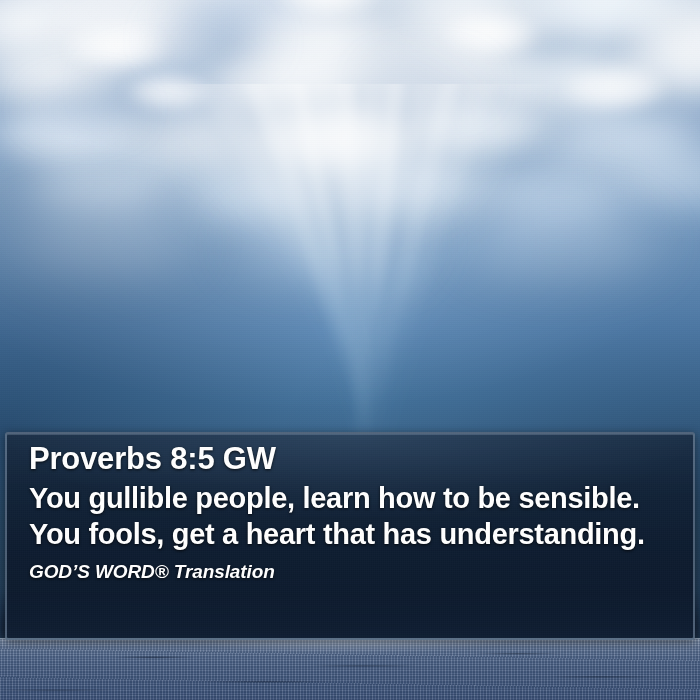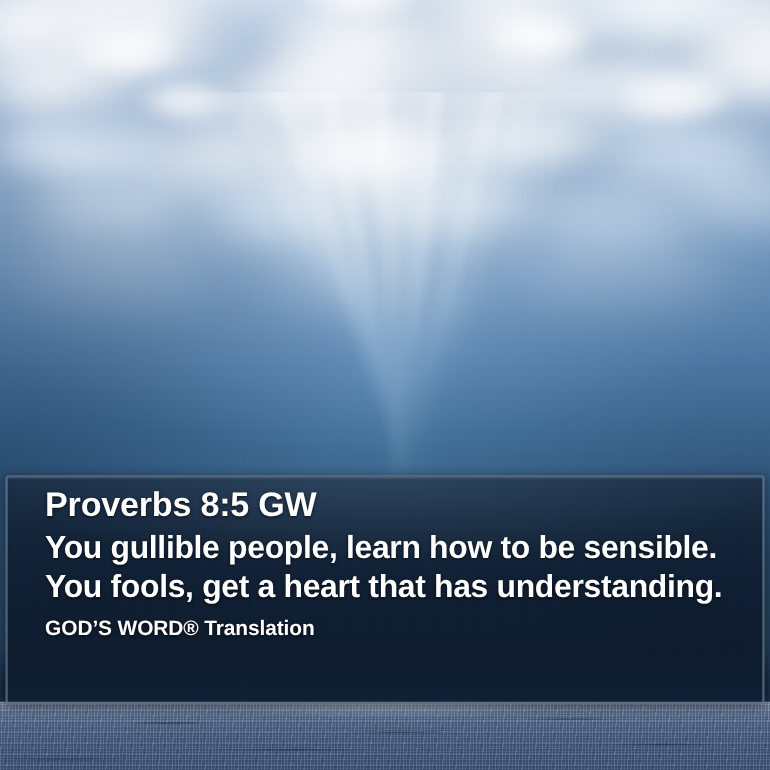--- a/index.html
+++ b/index.html
@@ -212,21 +212,21 @@
     background:
       linear-gradient(to bottom,
         rgba(26,44,66,0.88) 0%,
         rgba(17,32,52,0.90) 26%,
         rgba(13,26,45,0.92) 55%,
         rgba(12,24,42,0.90) 78%,
         rgba(16,30,50,0.88) 100%);
     box-shadow:
       inset 0 1px 0 rgba(200,218,236,0.22),
       0 2px 10px rgba(0,0,0,0.45);
-    padding: 7px 16px 0 34px;
+    padding: 7px 16px 0 22px;
     overflow: hidden;
   }
   .verse-panel::before {
     content: "";
     position: absolute;
     left: 0; right: 0; top: 0;
     height: 58%;
     background: radial-gradient(ellipse 70% 100% at 50% 0%,
       rgba(120,160,200,0.16) 0%, rgba(120,160,200,0) 72%);
     pointer-events: none;
@@ -252,20 +252,21 @@
     line-height: 36px;
     letter-spacing: -0.3px;
     text-shadow: 0 1px 3px rgba(0,0,0,0.75);
   }
   .verse-attr {
     position: relative;
     margin: 8px 0 12px 0;
     color: #ffffff;
     font-size: 19px;
     font-weight: bold;
+    font-style: italic;
     line-height: 23px;
     letter-spacing: -0.1px;
     text-shadow: 0 1px 3px rgba(0,0,0,0.75);
   }
 
   
   .grain {
     position: absolute;
     inset: 0;
     pointer-events: none;

